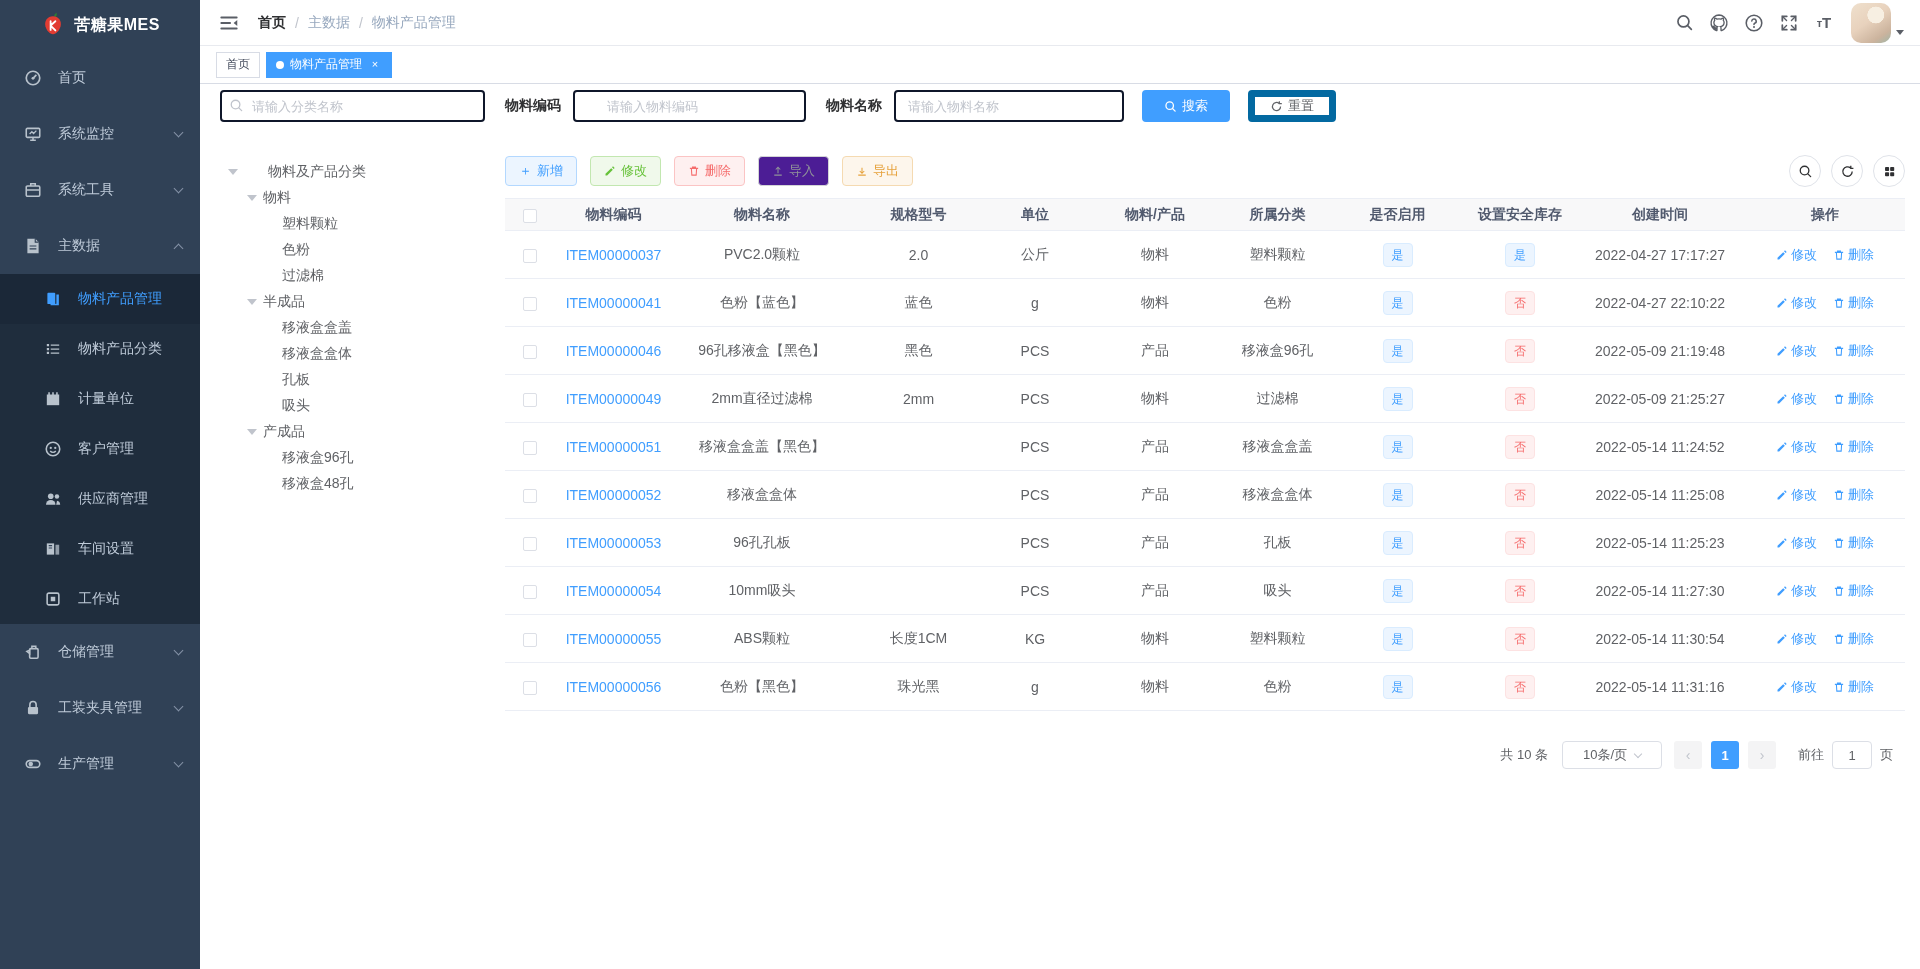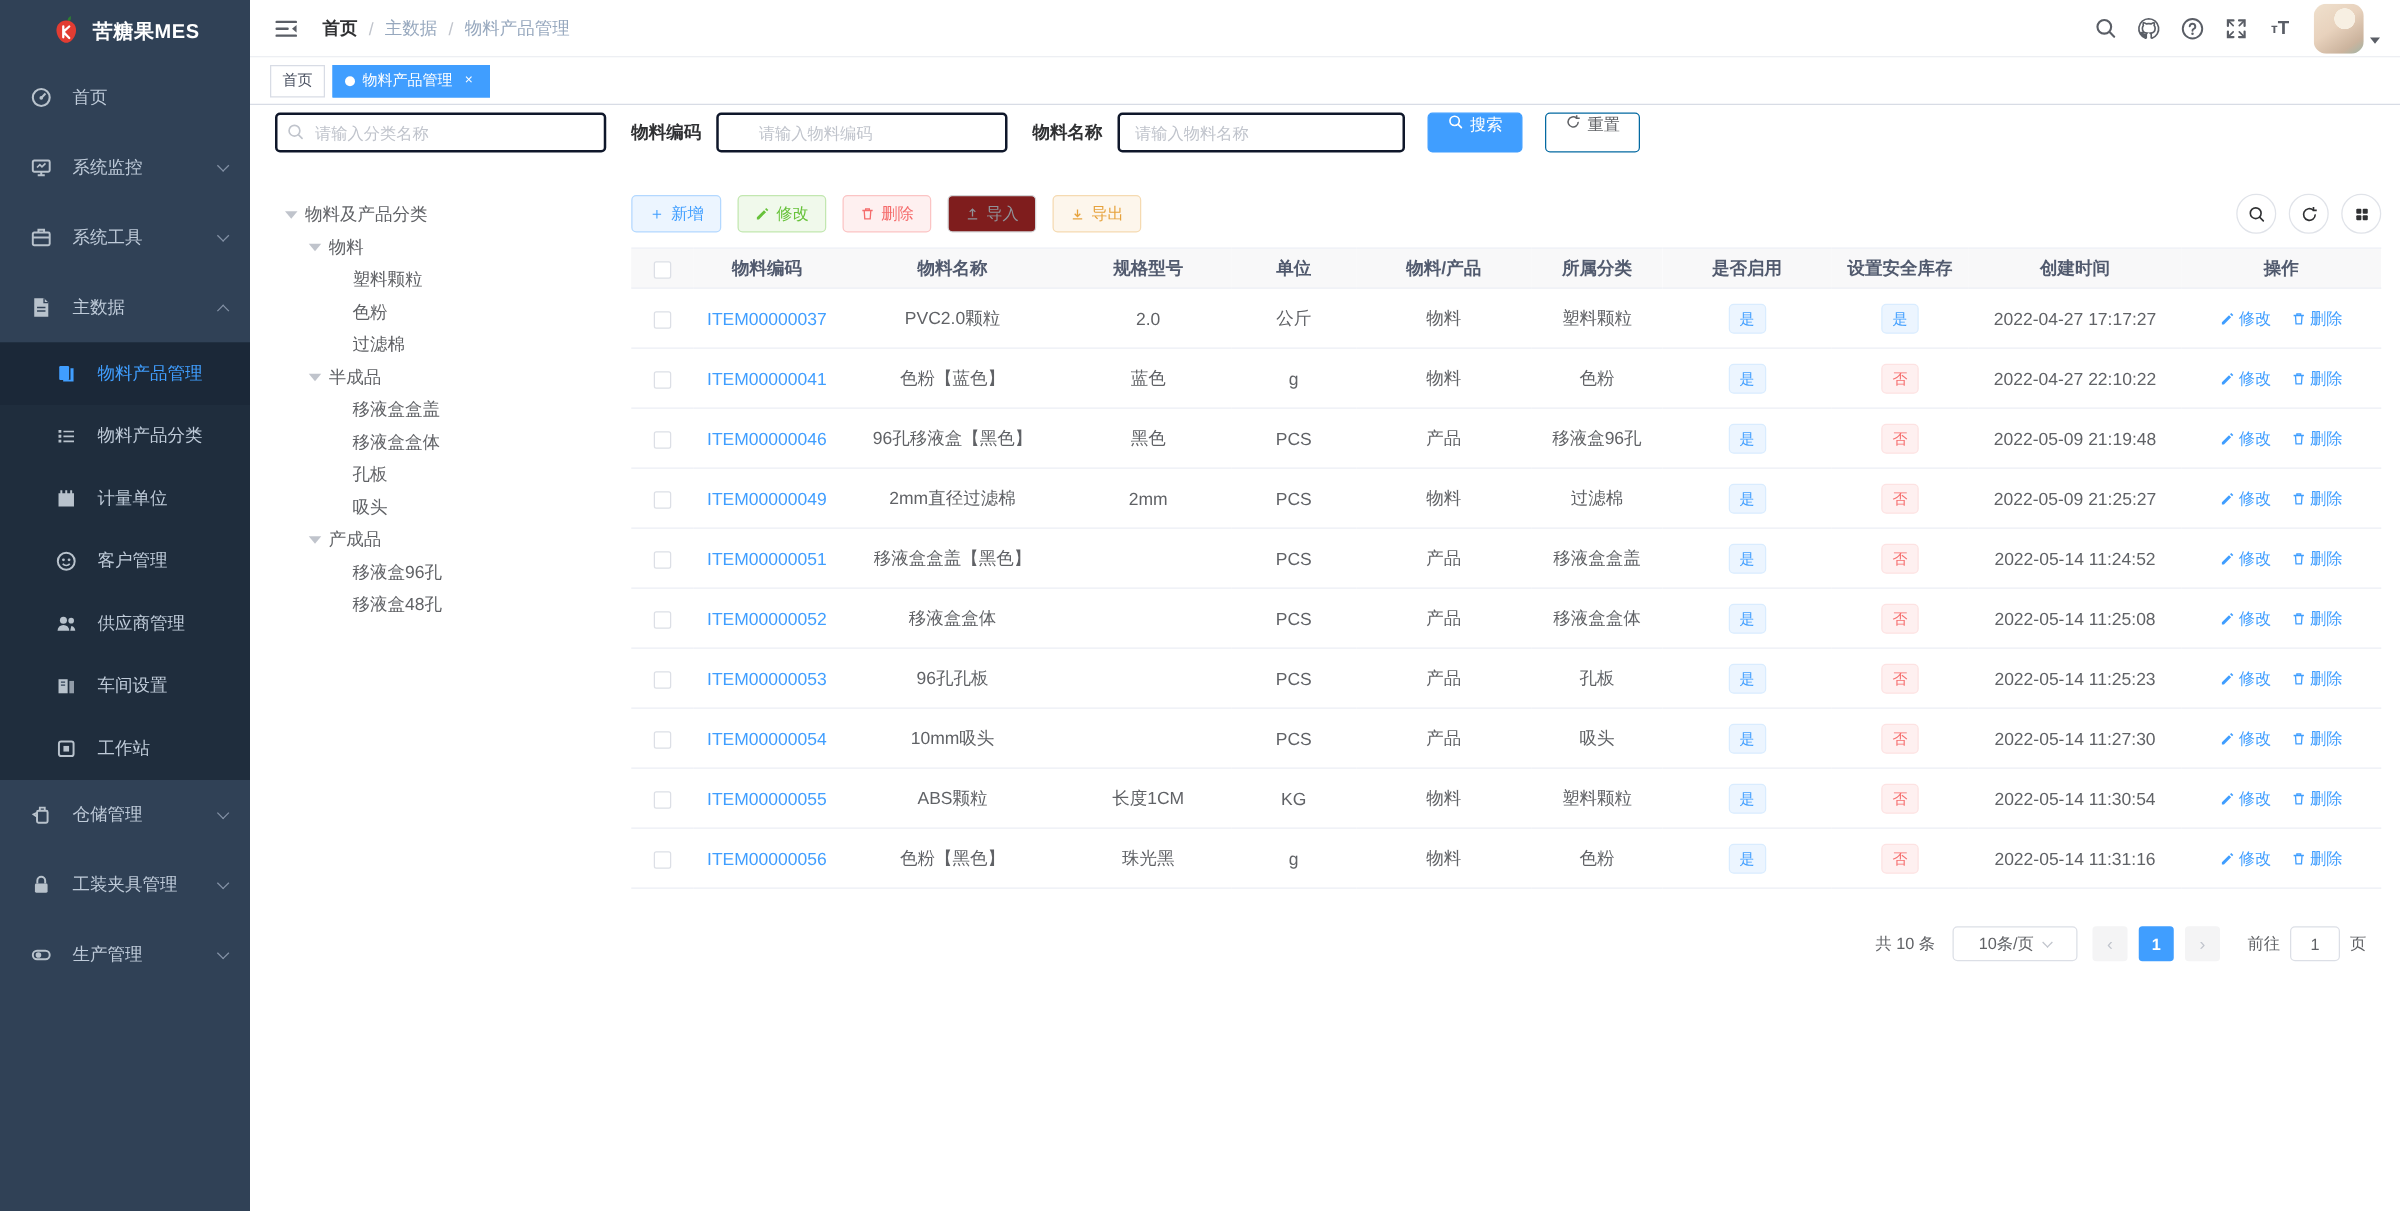--- a/index.html
+++ b/index.html
@@ -71,34 +71,34 @@
   .tree { margin-top:37px; }
   .tree-node { height:26px; display:flex; align-items:center; font-size:14px; color:#606266; cursor:pointer; }
   .tree-caret { width:0; height:0; border-left:5px solid transparent; border-right:5px solid transparent;
     border-top:6px solid #c0c4cc; margin-right:6px; flex-shrink:0; }
 
   
   .filter-row { display:flex; align-items:center; }
   .filter-label { font-size:14px; font-weight:bold; color:#303133; margin-right:12px; white-space:nowrap; }
   .filter-input { width:233px; margin-right:20px;padding-left:32px; }
   .filter-input2 { width:230px; margin-right:18px; }
-  .btn { height:32px; display:inline-flex; align-items:flex-start; gap:5px; padding:0 15px;
-    border-radius:4px; font-size:13px; cursor:pointer; border:1px solid #0369a1;
+  .btn { height:32px; display:inline-flex; align-items:center; gap:5px; padding:0 15px;
+    border-radius:4px; font-size:13px; cursor:pointer; border:7px solid #0369a1;
     background:#fff; color:#606266; white-space:nowrap; }
   .btn-primary { background:#409eff; border-color:#409eff; color:#fff; }
   .btn-reset { margin-left:18px; }
 
   
   .toolbar-row { display:flex; align-items:center; margin-top:33px; }
   .tbtn { height:30px; display:inline-flex; align-items:center; gap:5px; padding:0 13px;
     border-radius:4px; font-size:13px; cursor:pointer; margin-right:13px; border:1px solid; }
   .tbtn-add    { color:#409eff; background:#ecf5ff; border-color:#b3d8ff; }
   .tbtn-edit   { color:#67c23a; background:#f0f9eb; border-color:#c2e7b0; }
   .tbtn-delete { color:#f56c6c; background:#fef0f0; border-color:#fbc4c4; }
-  .tbtn-import { color:#909399; background:#7f1d1d; border-color:#d3d4d6; }
+  .tbtn-import { color:#909399; background:#4c1d95; border-color:#d3d4d6; }
   .tbtn-export { color:#e6a23c; background:#fdf6ec; border-color:#f5dab1; }
   .toolbar-right { margin-left:auto; display:flex; align-items:center; gap:10px; }
   .circle-btn { width:32px; height:32px; border-radius:50%; border:1px solid #e0e3e9;
     display:flex; align-items:center; justify-content:center; cursor:pointer; color:#303133; background:#fff; }
 
   
   table { width:100%; border-collapse:collapse; table-layout:fixed; margin-top:11px;
     border-top:1px solid #ebeef5; }
   th { height:32px; background:#f8f8f9; color:#515a6e; font-size:14px; font-weight:bold;
     border-bottom:1px solid #ebeef5; text-align:center; padding:0 10px; white-space:nowrap; overflow:hidden; }
@@ -373,21 +373,21 @@
           <span class="input-icon">
             <svg width="15" height="15" viewBox="0 0 16 16">
                 <circle cx="7" cy="7" r="4.6" fill="none" stroke="currentColor" stroke-width="1.4"></circle>
                 <path d="M10.5 10.5l3 3" stroke="currentColor" stroke-width="1.4" stroke-linecap="round"></path>
               </svg>
           </span>
           <input class="input has-icon" placeholder="请输入分类名称" style="">
         </div>
         <div class="tree">
 
-            <div class="tree-node" style="padding-left: 8px;">
+            <div class="tree-node" style="padding-left: 8px; gap: 24px;">
               <span class="tree-caret"></span>
               <span>物料及产品分类</span>
             </div>
 
             <div class="tree-node" style="padding-left: 27px;">
               <span class="tree-caret"></span>
               <span>物料</span>
             </div>
 
             <div class="tree-node" style="padding-left: 62px;">

